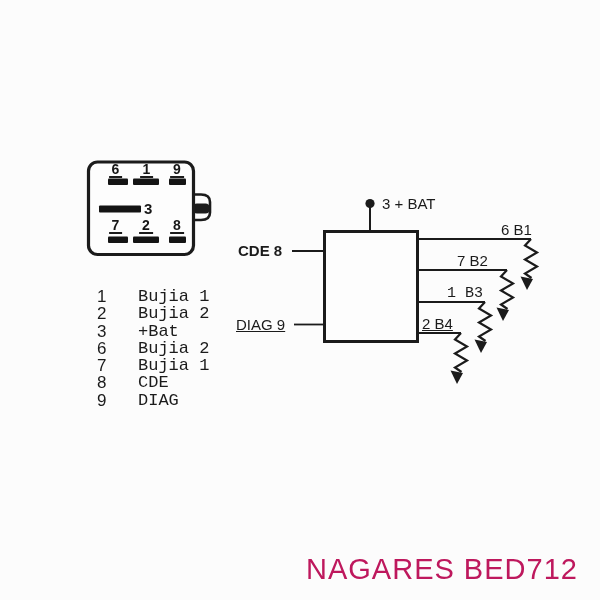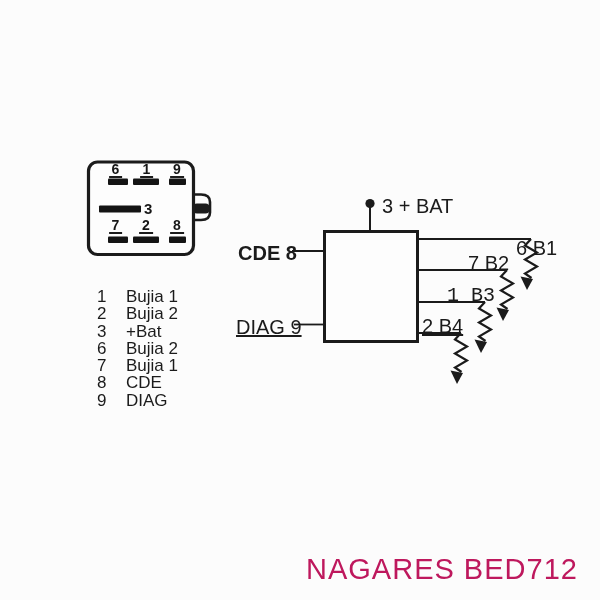--- a/index.html
+++ b/index.html
@@ -23,24 +23,24 @@
     padding:0 3px;
     border-bottom:2px solid #1b1b1b;
     color:#161616;
   }
   .pin-digit.nounder{border-bottom:none;transform:none;padding:0;}
 
   
   #legend{position:absolute;left:97px;top:287px;}
   .legend-row{display:flex;height:17.3px;align-items:flex-start;font-size:17px;}
   .legend-num{width:13px;}
-  .legend-name{margin-left:16px;}
+  .legend-name{margin-left:28px;font-family:Liberation Mono, monospace;}
 
   
-  .circ{font-size:20px;color:#1b1b1b;}
+  .circ{font-size:15px;color:#1b1b1b;}
 
   
   #title{
     position:absolute;left:306px;top:554px;
     font-size:29px;letter-spacing:1px;
     color:#be185d;line-height:1.05;
   }
 </style>
 </head>
 <body>
@@ -147,20 +147,20 @@
     <div class="legend-row">
       <span class="legend-num">9</span>
       <span class="legend-name">DIAG</span>
     </div>
   </div>
 
   <div class="lbl circ" style="left:382px;top:196px;">3 + BAT</div>
   <div class="lbl circ" style="left:238px;top:243px;font-weight:bold;">CDE 8</div>
   <div class="lbl circ" style="left:236px;top:316.5px;text-decoration:underline;">DIAG 9</div>
 
-  <div class="lbl circ" style="left:516px;top:222px;margin-top:16px;">6 B1</div>
-  <div class="lbl circ" style="left:468px;top:253px;">7 B2</div>
+  <div class="lbl circ" style="left:501px;top:222px;">6 B1</div>
+  <div class="lbl circ" style="left:457px;top:253px;">7 B2</div>
   <div class="lbl circ" style="left:447px;top:286px;font-family:Liberation Mono, monospace;">1 B3</div>
   <div class="lbl circ" style="left:422px;top:316px;text-decoration:underline;">2 B4</div>
 
   <div id="title">NAGARES BED712</div>
 
 </div>
 
 </body></html>

